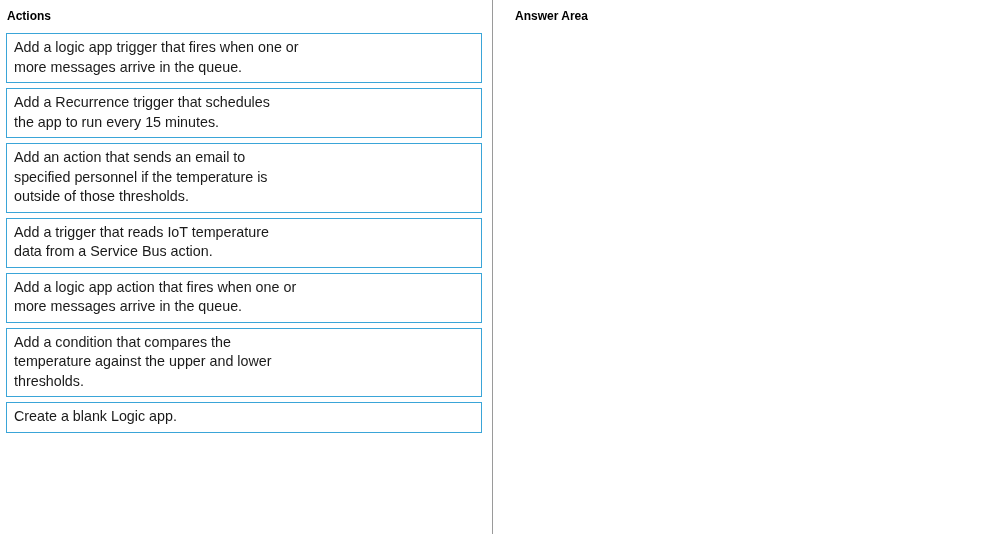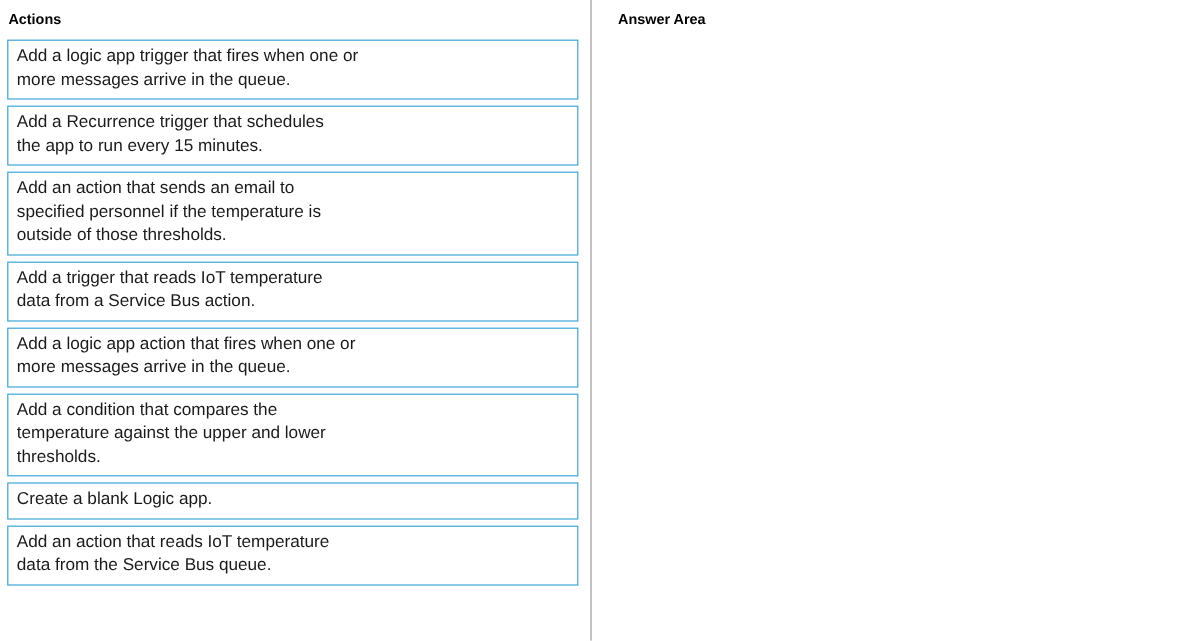--- a/index.html
+++ b/index.html
@@ -91,22 +91,20 @@
 specified personnel if the temperature is
 outside of those thresholds.</div>
       <div class="action-item">Add a trigger that reads IoT temperature
 data from a Service Bus action.</div>
       <div class="action-item">Add a logic app action that fires when one or
 more messages arrive in the queue.</div>
       <div class="action-item">Add a condition that compares the
 temperature against the upper and lower
 thresholds.</div>
       <div class="action-item">Create a blank Logic app.</div>
-      <div class="action-item">Add an action that reads IoT temperature
-data from the Service Bus queue.</div>
     </div>
   </div>
 
   <div class="divider"></div>
 
   <div class="answer-pane">
     <div class="pane-title">Answer Area</div>
     <div class="answer-area-body"></div>
   </div>
 

